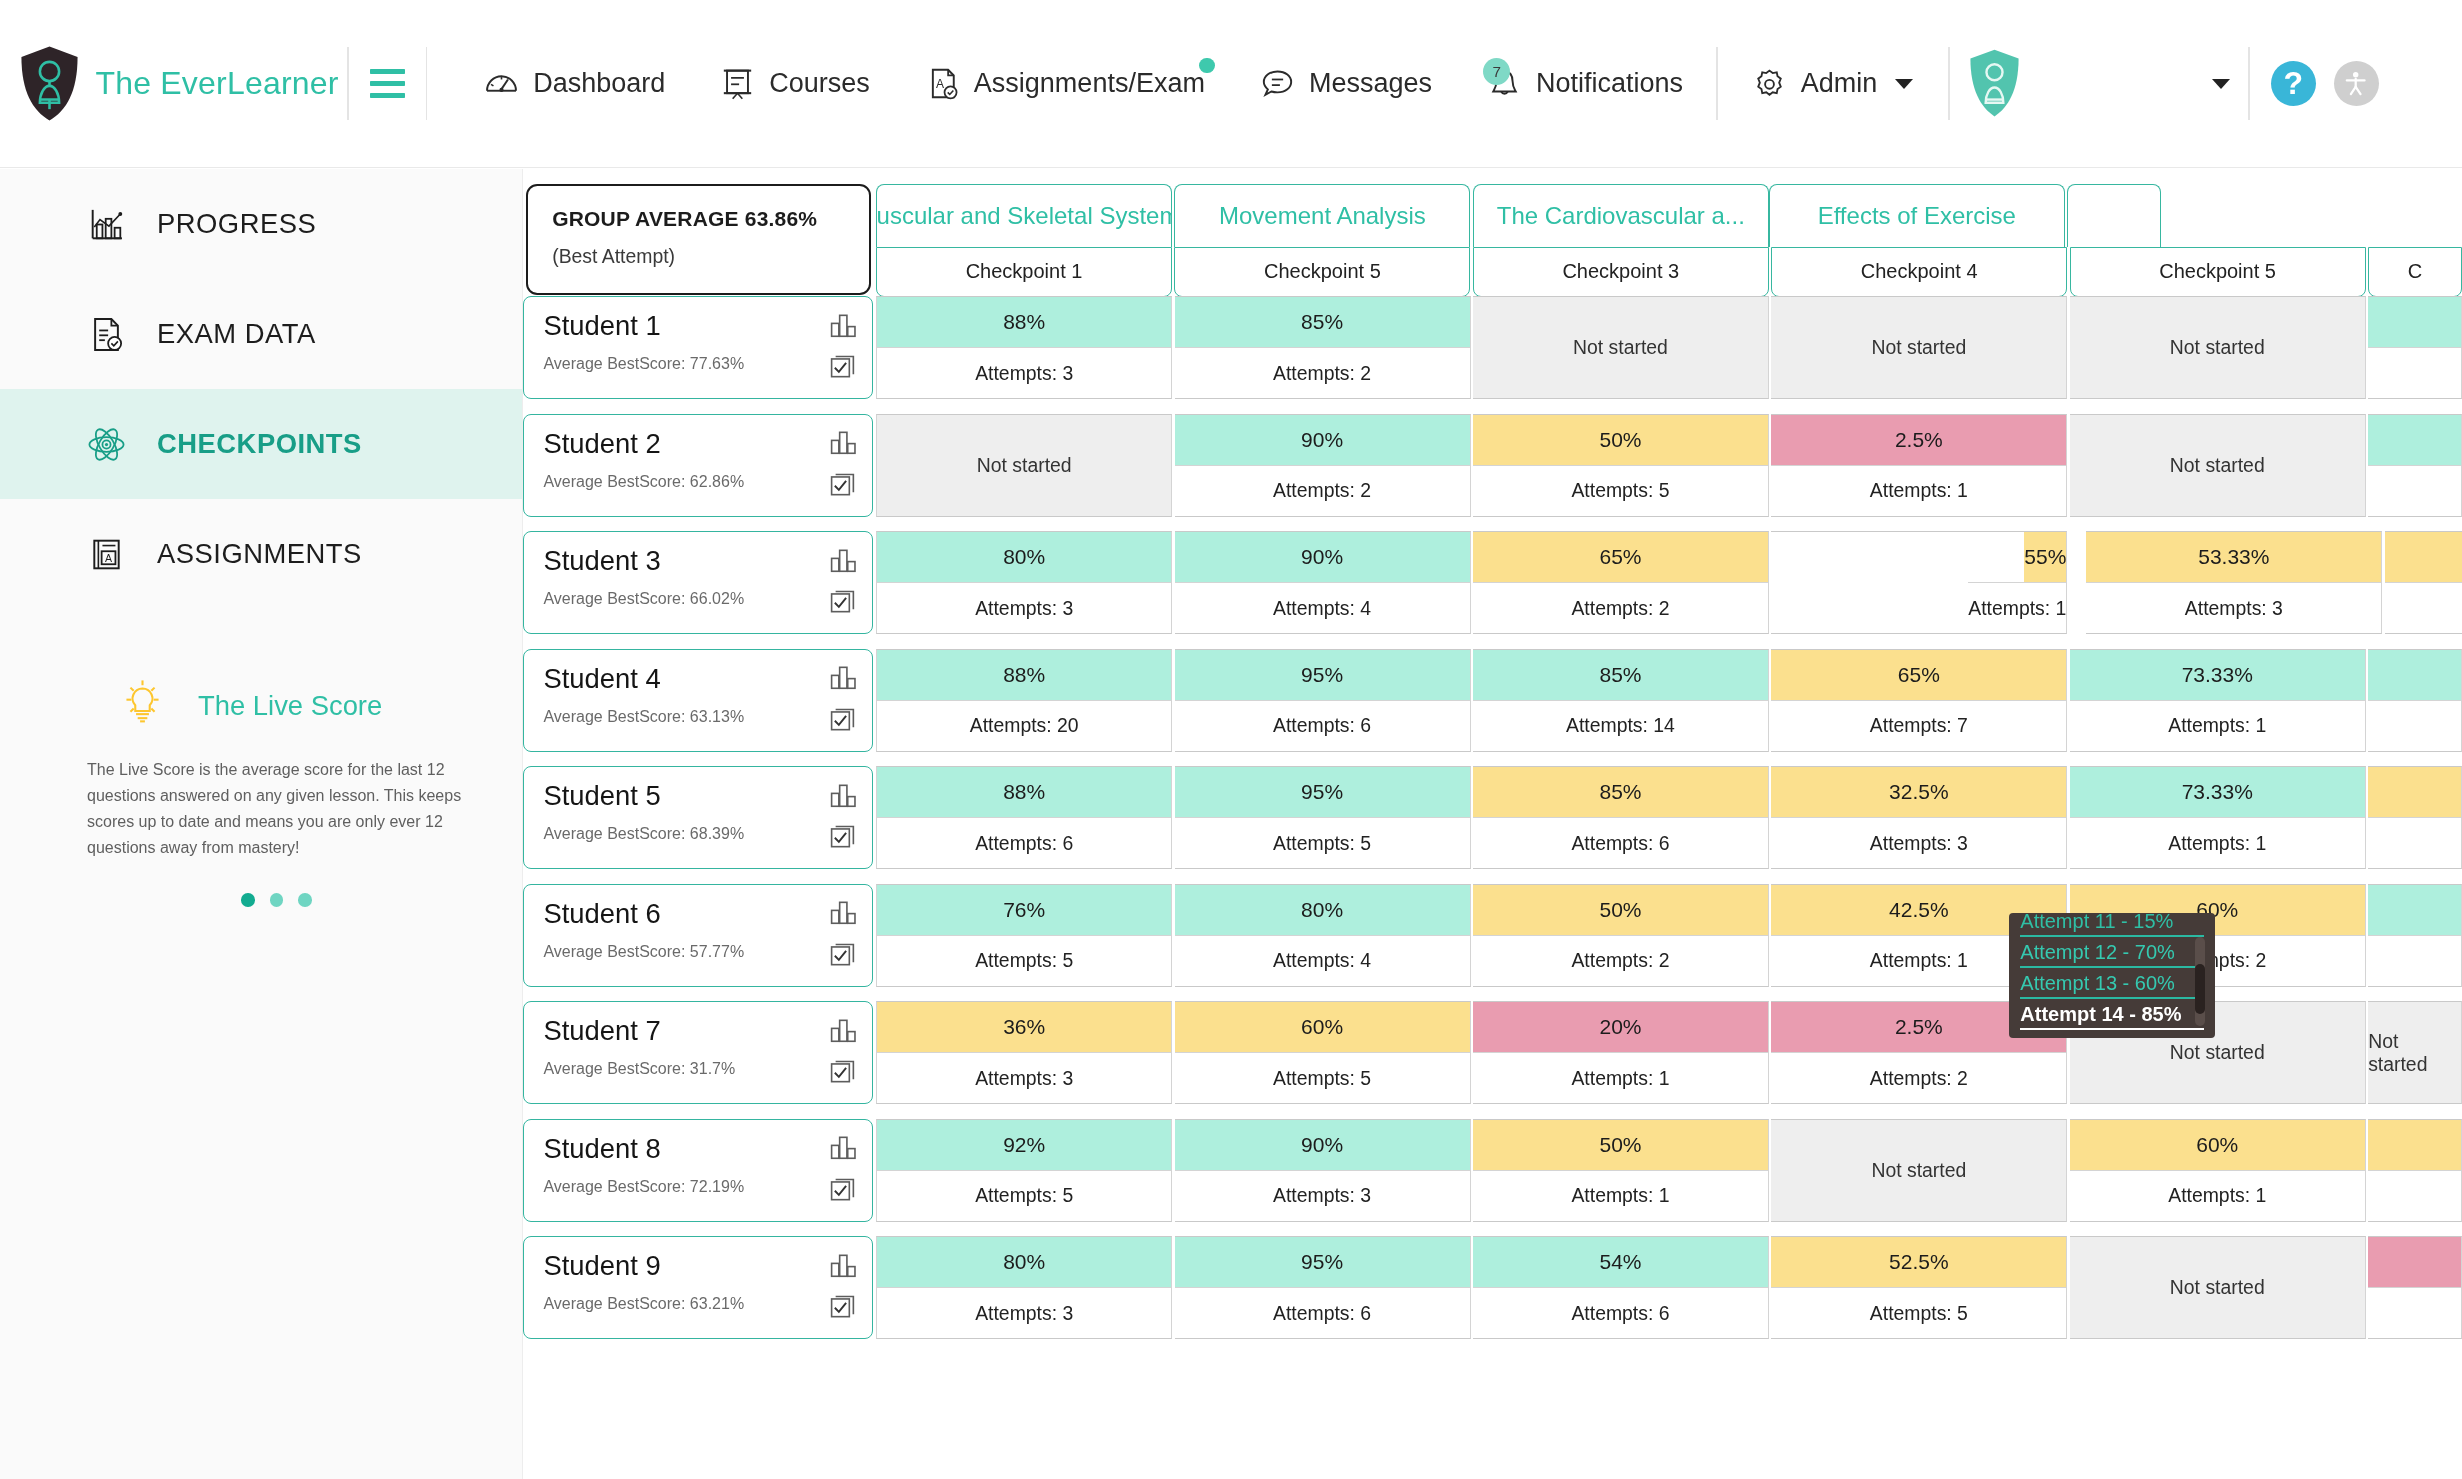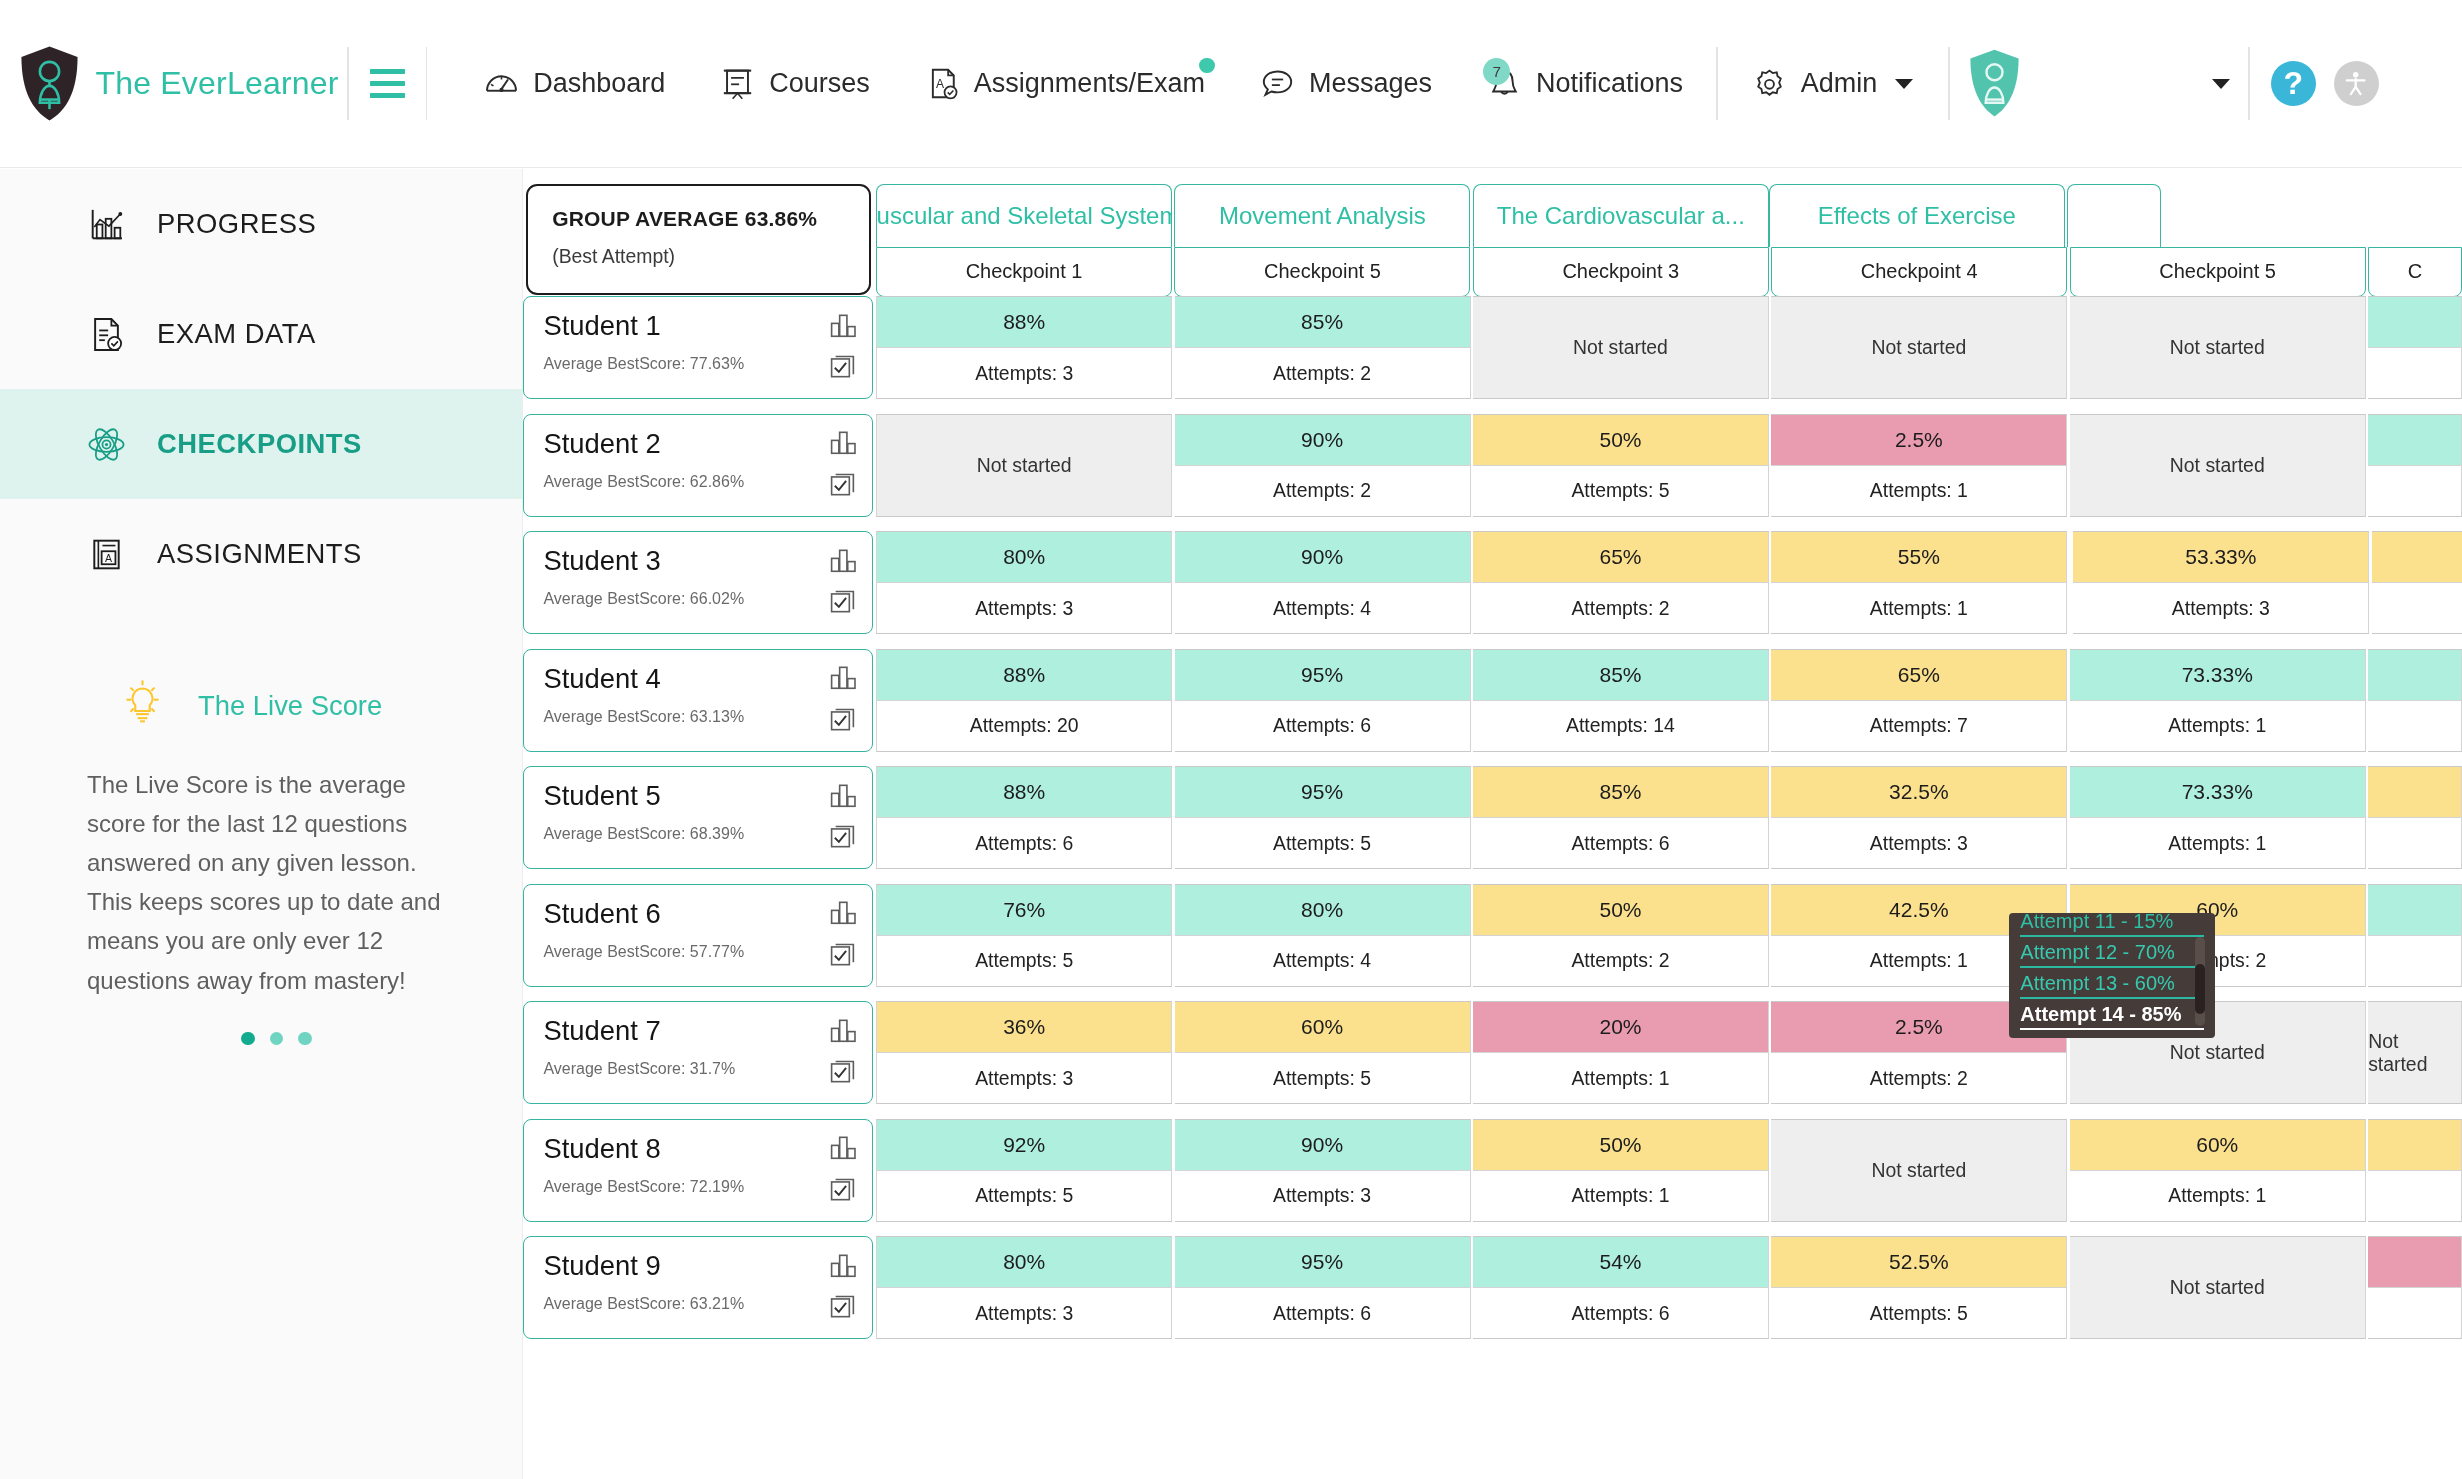--- a/index.html
+++ b/index.html
@@ -75,21 +75,21 @@
   }
   .side-item.active { background: #dff3ee; }
   .side-icon { width: 39px; height: 39px; flex: 0 0 auto; }
   .side-label { font-size: 27.4px; letter-spacing: 0.5px; color: #1d1d1d; font-weight: 400; }
   .side-item.active .side-label { color: #189e87; font-weight: 700; }
 
   .livescore { margin: 69px 0 0 0; padding: 0 87px 0 87px; }
   .ls-head { display: flex; align-items: center; gap: 29px; justify-content: flex-start; padding-left: 29px; }
   .ls-title { font-size: 27.4px; color: #2fbfa5; }
   .ls-body {
-    margin-top: 31px; font-size: 24px; line-height: 1.63; color: #5f5f5f; width: 379px;
+    margin-top: 23px; font-size: 16px; line-height: 1.63; color: #5f5f5f; width: 379px;
   }
   .ls-dots { margin-top: 32px; display: flex; gap: 14.5px; justify-content: center; width: 379px; }
   .ls-dots i { width: 13.7px; height: 13.7px; border-radius: 50%; display: block; }
 
   
   .main {
     position: absolute; top: 169px; left: 523px; width: 1940px; height: 1310px;
     background: #ffffff; overflow: hidden;
   }
   .avg-box {
@@ -548,21 +548,21 @@
             <div class="att">Attempts: 3</div>
           </div>
           <div class="cell" style="width: 296px; margin-right: 2.4px;">
             <div class="score sc-green">90%</div>
             <div class="att">Attempts: 4</div>
           </div>
           <div class="cell" style="width: 296px; margin-right: 2.4px;">
             <div class="score sc-yellow">65%</div>
             <div class="att">Attempts: 2</div>
           </div>
-          <div class="cell" style="width: 296px; margin-right: 6px;">
+          <div class="cell" style="width: 296px; margin-right: 19px; align-items: flex-end;">
             <div class="score sc-yellow">55%</div>
             <div class="att">Attempts: 1</div>
           </div>
           <div class="cell" style="width: 296px; margin-right: 2.4px;">
             <div class="score sc-yellow">53.33%</div>
             <div class="att">Attempts: 3</div>
           </div>
           <div class="cell" style="width: 94px; margin-right: 2.4px;">
             <div class="score sc-yellow"></div>
             <div class="att"></div>

